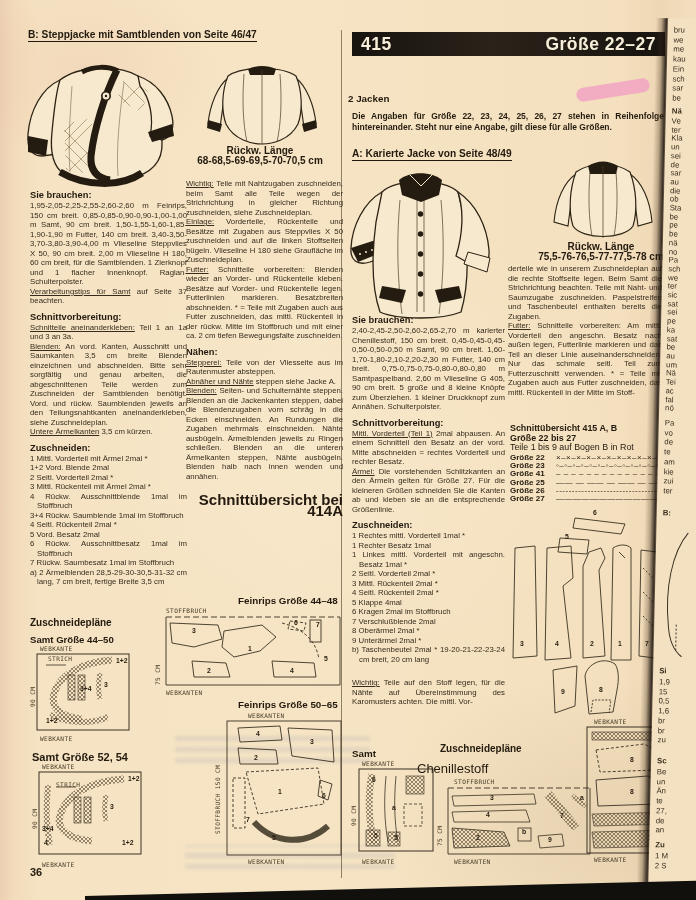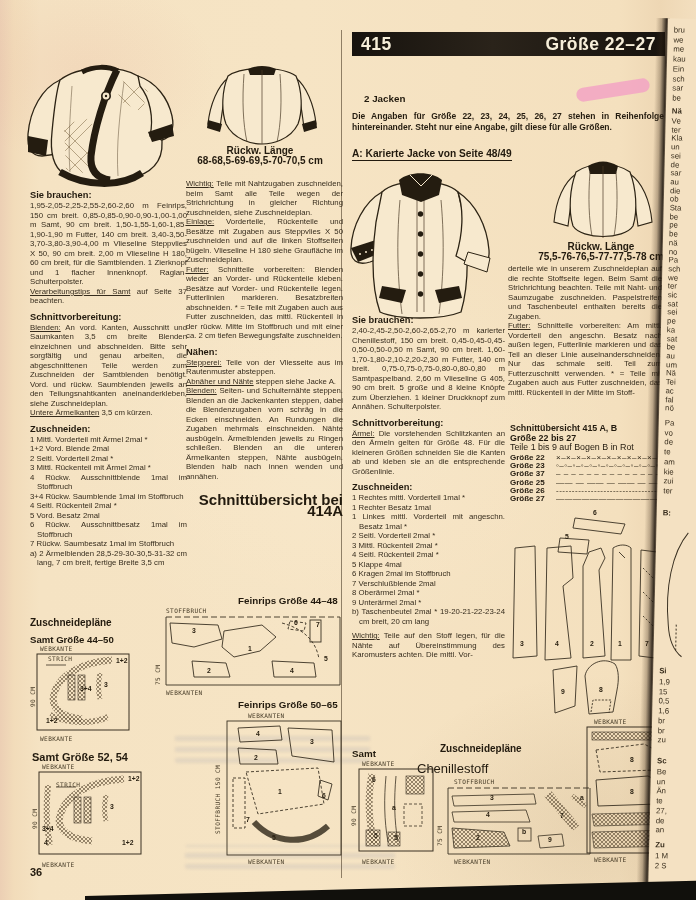--- a/index.html
+++ b/index.html
@@ -32,20 +32,21 @@
 </head>
 <body>
 
 <div class="page">
 
   <div class="bleed" style="left:175px;top:733px;width:195px;height:30px"></div>
   <div class="bleed" style="left:185px;top:845px;width:210px;height:24px"></div>
 
   <div class="abs" style="left:341px;top:30px;width:1px;height:848px;background:rgba(58,44,24,.55)"></div>
 
+  <div class="abs title" style="left:28px;top:29px">B: Steppjacke mit Samtblenden von Seite 46/47</div>
 
   <svg class="abs" style="left:20px;top:46px" width="170" height="150" viewBox="0 0 170 150">
     <defs>
       <clipPath id="qb1">
           <polygon points="44,78 72,72 70,128 46,124"></polygon>
         </clipPath>
       <clipPath id="qb2">
           <polygon points="100,34 128,44 122,66 98,54"></polygon>
         </clipPath>
     </defs>
@@ -81,20 +82,21 @@
   <div class="abs cap" style="left:188px;top:146px;width:144px">
     <div>Rückw. Länge</div>
     <div>68-68,5-69-69,5-70-70,5 cm</div>
   </div>
 
   <div class="abs" style="left:30px;top:190px;width:157px">
     <div class="bh">Sie brauchen:</div>
     <div class="txt">1,95-2,05-2,25-2,55-2,60-2,60 m Feinrips, 150 cm breit. 0,85-0,85-0,90-0,90-1,00-1,00 m Samt, 90 cm breit. 1,50-1,55-1,60-1,85-1,90-1,90 m Futter, 140 cm breit. 3,40-3,50-3,70-3,80-3,90-4,00 m Vlieseline Steppvlies X 50, 90 cm breit. 2,00 m Vlieseline H 180, 60 cm breit, für die Samtblenden. 1 Zierknopf und 1 flacher Innenknopf. Raglan-Schulterpolster.</div>
     <div class="txt"><span class="u">Verarbeitungstips für Samt</span><span> auf Seite 37 beachten.</span></div>
     <div class="bh" style="margin-top:6px">Schnittvorbereitung:</div>
+    <div class="txt"><span class="u">Schnitteile aneinanderkleben:</span><span> Teil 1 an 1a und 3 an 3a.</span></div>
     <div class="txt"><span class="u">Blenden:</span><span> An vord. Kanten, Ausschnitt und Saumkanten 3,5 cm breite Blenden einzeichnen und abschneiden. Bitte sehr sorgfältig und genau arbeiten, die abgeschnittenen Teile werden zum Zuschneiden der Samtblenden benötigt. Vord. und rückw. Saumblenden jeweils an den Teilungsnahtkanten aneinanderkleben, siehe Zuschneideplan.</span></div>
     <div class="txt"><span class="u">Untere Ärmelkanten</span><span> 3,5 cm kürzen.</span></div>
     <div class="bh" style="margin-top:6px">Zuschneiden:</div>
     <div class="txt li">1 Mittl. Vorderteil mit Ärmel 2mal *</div>
     <div class="txt li">1+2 Vord. Blende 2mal</div>
     <div class="txt li">2 Seitl. Vorderteil 2mal *</div>
     <div class="txt li">3 Mittl. Rückenteil mit Ärmel 2mal *</div>
     <div class="txt li">4 Rückw. Ausschnittblende 1mal im Stoffbruch</div>
     <div class="txt li">3+4 Rückw. Saumblende 1mal im Stoffbruch</div>
     <div class="txt li">4 Seitl. Rückenteil 2mal *</div>
@@ -113,21 +115,21 @@
     <div class="txt"><span class="u">Abnäher und Nähte</span><span> steppen siehe Jacke A.</span></div>
     <div class="txt"><span class="u">Blenden:</span><span> Seiten- und Schulternähte steppen. Blenden an die Jackenkanten steppen, dabei die Blendenzugaben vorn schräg in die Ecken einschneiden. An Rundungen die Zugaben mehrmals einschneiden. Nähte ausbügeln. Ärmelblenden jeweils zu Ringen schließen. Blenden an die unteren Ärmelkanten steppen, Nähte ausbügeln. Blenden halb nach innen wenden und annähen.</span></div>
     <div class="bh" style="text-align:right;margin-top:13px;font-size:15px">Schnittübersicht bei 414A</div>
   </div>
 
   <div class="abs bar" style="left:352px;top:32px;width:295px;height:24px">
     <span>415</span>
     <span>Größe 22–27</span>
   </div>
   <div class="abs" style="left:576px;top:83px;width:74px;height:14px;background:#f3a0c4;opacity:.8;border-radius:8px;transform:rotate(-9deg)"></div>
-  <div class="abs bh" style="left:364px;top:93px;font-size:9.8px">2 Jacken</div>
+  <div class="abs bh" style="left:348px;top:93px;font-size:9.8px">2 Jacken</div>
   <div class="abs" style="left:352px;top:111px;width:312px;font-weight:bold;font-size:8.5px;line-height:10.6px;text-align:justify;color:#241c10">Die Angaben für Größe 22, 23, 24, 25, 26, 27 stehen in Reihenfolge hintereinander. Steht nur eine Angabe, gilt diese für alle Größen.</div>
   <div class="abs title" style="left:352px;top:148px">A: Karierte Jacke von Seite 48/49</div>
 
   <svg class="abs" style="left:344px;top:160px" width="154" height="172" viewBox="0 0 154 172">
     <path d="M38,32 C20,42 8,66 7,88 C6,100 13,106 26,102 L54,92 C48,72 47,50 52,34 Z" fill="#f7e9ce" stroke="#2c2314" stroke-width="1.3"></path>
     <polygon points="7,88 38,78 44,90 14,102" fill="#241c10"></polygon>
     <circle cx="16" cy="94" r="1" fill="#f7e9ce"></circle>
       <circle cx="22" cy="92" r="1" fill="#f7e9ce"></circle>
       <circle cx="28" cy="90" r="1" fill="#f7e9ce"></circle>
       <circle cx="34" cy="88" r="1" fill="#f7e9ce"></circle>
@@ -156,56 +158,57 @@
 
   <div class="abs cap" style="left:538px;top:242px;width:126px">
     <div>Rückw. Länge</div>
     <div>75,5-76-76,5-77-77,5-78 cm</div>
   </div>
 
   <div class="abs" style="left:352px;top:315px;width:153px">
     <div class="bh">Sie brauchen:</div>
     <div class="txt">2,40-2,45-2,50-2,60-2,65-2,70 m karierter Chenillestoff, 150 cm breit. 0,45-0,45-0,45-0,50-0,50-0,50 m Samt, 90 cm breit. 1,60-1,70-1,80-2,10-2,20-2,30 m Futter, 140 cm breit. 0,75-0,75-0,75-0,80-0,80-0,80 m Samtpaspelband. 2,60 m Vlieseline G 405, 90 cm breit. 5 große und 8 kleine Knöpfe zum Überziehen. 1 kleiner Druckknopf zum Annähen. Schulterpolster.</div>
     <div class="bh" style="margin-top:6px">Schnittvorbereitung:</div>
-    <div class="txt"><span class="u">Ärmel:</span><span> Die vorstehenden Schlitzkanten an den Ärmeln gelten für Größe 48. Für die kleineren Größen schneiden Sie die Kanten ab und kleben sie an die entsprechende Größenlinie.</span></div>
+    <div class="txt"><span class="u">Mittl. Vorderteil (Teil 1)</span><span> 2mal abpausen. An einem Schnitteil den Besatz an der vord. Mitte abschneiden = rechtes Vorderteil und rechter Besatz.</span></div>
+    <div class="txt"><span class="u">Ärmel:</span><span> Die vorstehenden Schlitzkanten an den Ärmeln gelten für Größe 27. Für die kleineren Größen schneiden Sie die Kanten ab und kleben sie an die entsprechende Größenlinie.</span></div>
     <div class="bh" style="margin-top:6px">Zuschneiden:</div>
     <div class="txt li">1 Rechtes mittl. Vorderteil 1mal *</div>
     <div class="txt li">1 Rechter Besatz 1mal</div>
     <div class="txt li">1 Linkes mittl. Vorderteil mit angeschn. Besatz 1mal *</div>
     <div class="txt li">2 Seitl. Vorderteil 2mal *</div>
     <div class="txt li">3 Mittl. Rückenteil 2mal *</div>
     <div class="txt li">4 Seitl. Rückenteil 2mal *</div>
     <div class="txt li">5 Klappe 4mal</div>
     <div class="txt li">6 Kragen 2mal im Stoffbruch</div>
     <div class="txt li">7 Verschlußblende 2mal</div>
     <div class="txt li">8 Oberärmel 2mal *</div>
     <div class="txt li">9 Unterärmel 2mal *</div>
     <div class="txt li">b) Taschenbeutel 2mal * 19-20-21-22-23-24 cm breit, 20 cm lang</div>
-    <div class="txt" style="margin-top:5px"><span class="u">Wichtig:</span><span> Teile auf den Stoff legen, für die Nähte auf Übereinstimmung des Karomusters achten. Die mittl. Vor-</span></div>
+    <div class="txt" style="margin-top:14px"><span class="u">Wichtig:</span><span> Teile auf den Stoff legen, für die Nähte auf Übereinstimmung des Karomusters achten. Die mittl. Vor-</span></div>
   </div>
 
   <div class="abs" style="left:508px;top:264px;width:154px">
     <div class="txt">derteile wie in unserem Zuschneideplan auf die rechte Stoffseite legen. Beim Samt die Strichrichtung beachten. Teile mit Naht- und Saumzugabe zuschneiden. Paspelstreifen und Taschenbeutel enthalten bereits die Zugaben.</div>
     <div class="txt"><span class="u">Futter:</span><span> Schnitteile vorbereiten: Am mittl. Vorderteil den angeschn. Besatz nach außen legen, Futterlinie markieren und das Teil an dieser Linie auseinanderschneiden. Nur das schmale seitl. Teil zum Futterzuschnitt verwenden. * = Teile mit Zugaben auch aus Futter zuschneiden, das mittl. Rückenteil in der Mitte im Stoff-</span></div>
   </div>
 
   <div class="abs" style="left:510px;top:424px;width:154px">
     <div style="font-weight:bold;font-size:8.9px;line-height:9.6px;color:#221a0e">Schnittübersicht 415 A, B</div>
     <div style="font-weight:bold;font-size:8.9px;line-height:9.6px;color:#221a0e">Größe 22 bis 27</div>
     <div style="font-weight:normal;font-size:8.9px;line-height:9.6px;color:#221a0e">Teile 1 bis 9 auf Bogen B in Rot</div>
     <div class="legrow">
         <span class="ll">Größe 22</span>
         <span class="lp">×–×–×–×–×–×–×–×–×–×–×–×–×–×</span>
       </div>
     <div class="legrow">
         <span class="ll">Größe 23</span>
         <span class="lp">◦–◦–◦–◦–◦–◦–◦–◦–◦–◦–◦–◦–◦</span>
       </div>
     <div class="legrow">
-        <span class="ll">Größe 37</span>
+        <span class="ll">Größe 41</span>
         <span class="lp">– – – – – – – – – – – – – –</span>
       </div>
     <div class="legrow">
         <span class="ll">Größe 25</span>
         <span class="lp">—— — —— — —— — —— —</span>
       </div>
     <div class="legrow">
         <span class="ll">Größe 26</span>
         <span class="lp">--------------------------------------------</span>
       </div>

